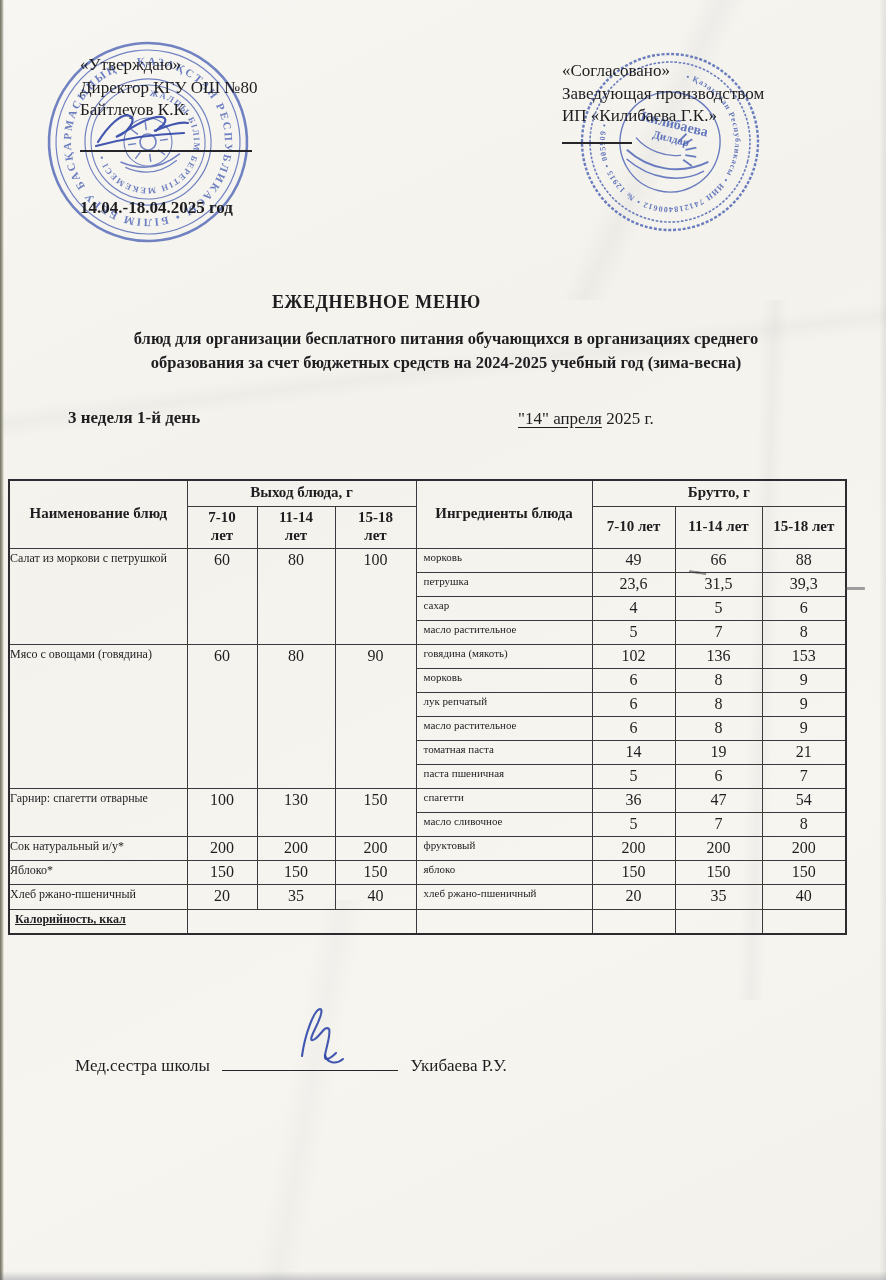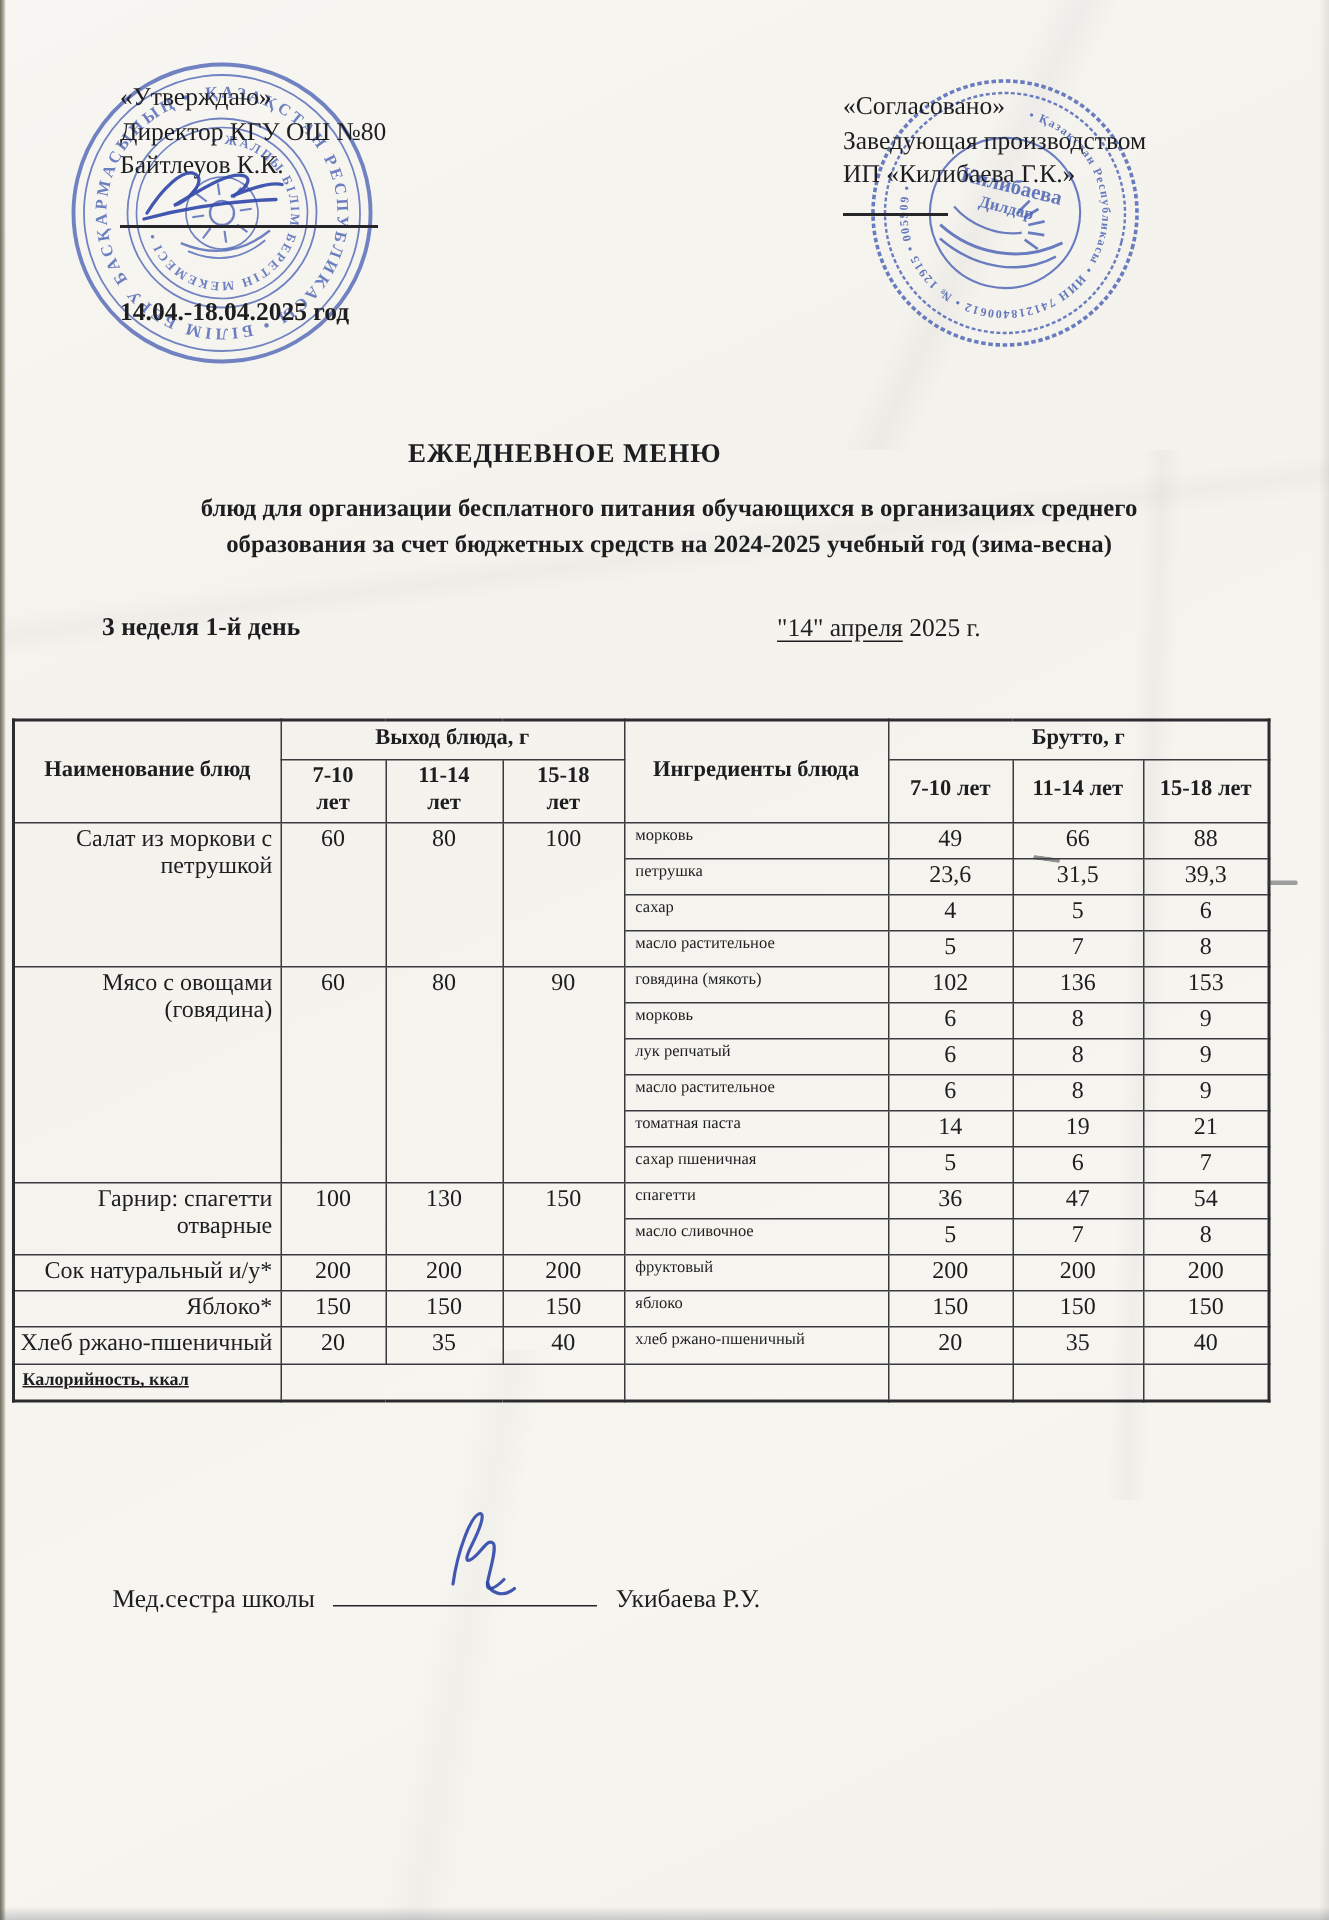--- a/index.html
+++ b/index.html
@@ -46,21 +46,21 @@
 
   
   .menu-table{position:absolute;left:8px;top:479px;z-index:3;border-collapse:collapse;
     table-layout:fixed;width:839px;border:2px solid #2c2c30;}
   .menu-table td,.menu-table th{border:1px solid #3a3a3e;font-weight:normal;
     font-size:15.5px;padding:2px 5px;vertical-align:top;line-height:1.18;
     overflow:hidden;}
   .menu-table th{font-weight:bold;text-align:center;vertical-align:middle;font-size:15px;margin-top:32px;}
   .menu-table .hr1{height:26px;}
   .menu-table .hr2{height:42px;}
-  .menu-table td.dish{text-align:right;font-size:16px;padding-left:0;}
+  .menu-table td.dish{text-align:left;font-size:12px;padding-left:0;}
   .menu-table td.num{text-align:center;font-size:16px;}
   .menu-table td.ing{text-align:left;font-size:11px;padding-left:7px;}
   .menu-table td.vb{vertical-align:bottom;padding-bottom:4px;}
   .menu-table td.cal{font-weight:bold;font-size:12px;text-decoration:underline;}
   .menu-table tbody tr{height:24px;}
   .menu-table .two-line{padding:2px 11px;}
 
   
   .nurse-line{position:absolute;left:75px;top:1056px;font-size:17px;z-index:3;}
   .footer-rule{display:inline-block;width:176px;border-bottom:1.6px solid #26262a;
@@ -253,21 +253,21 @@
           <td class="num">8</td>
           <td class="num">9</td>
         </tr>
         <tr>
           <td class="ing">томатная паста</td>
           <td class="num">14</td>
           <td class="num">19</td>
           <td class="num">21</td>
         </tr>
         <tr>
-          <td class="ing">сахар пшеничная</td>
+          <td class="ing">паста пшеничная</td>
           <td class="num">5</td>
           <td class="num">6</td>
           <td class="num">7</td>
         </tr>
         <tr>
           <td class="dish" rowspan="2">Гарнир: спагетти отварные</td>
           <td class="num" rowspan="2">100</td>
           <td class="num" rowspan="2">130</td>
           <td class="num" rowspan="2">150</td>
           <td class="ing">спагетти</td>

